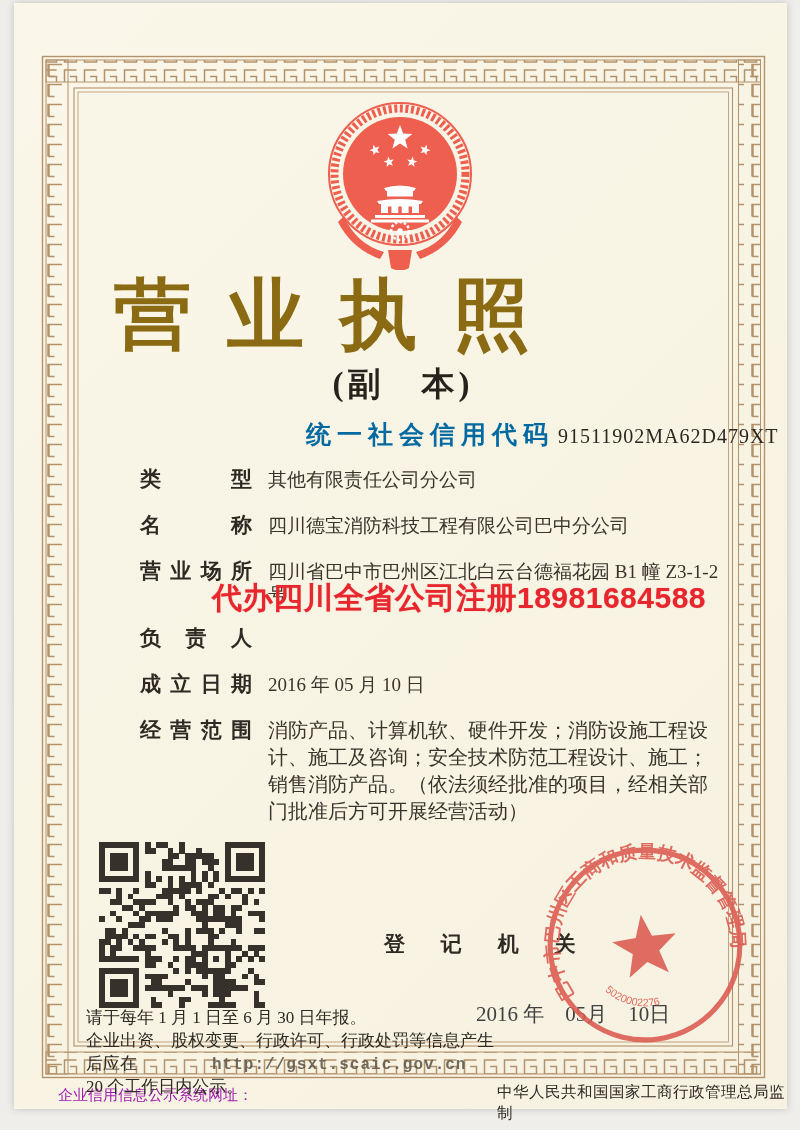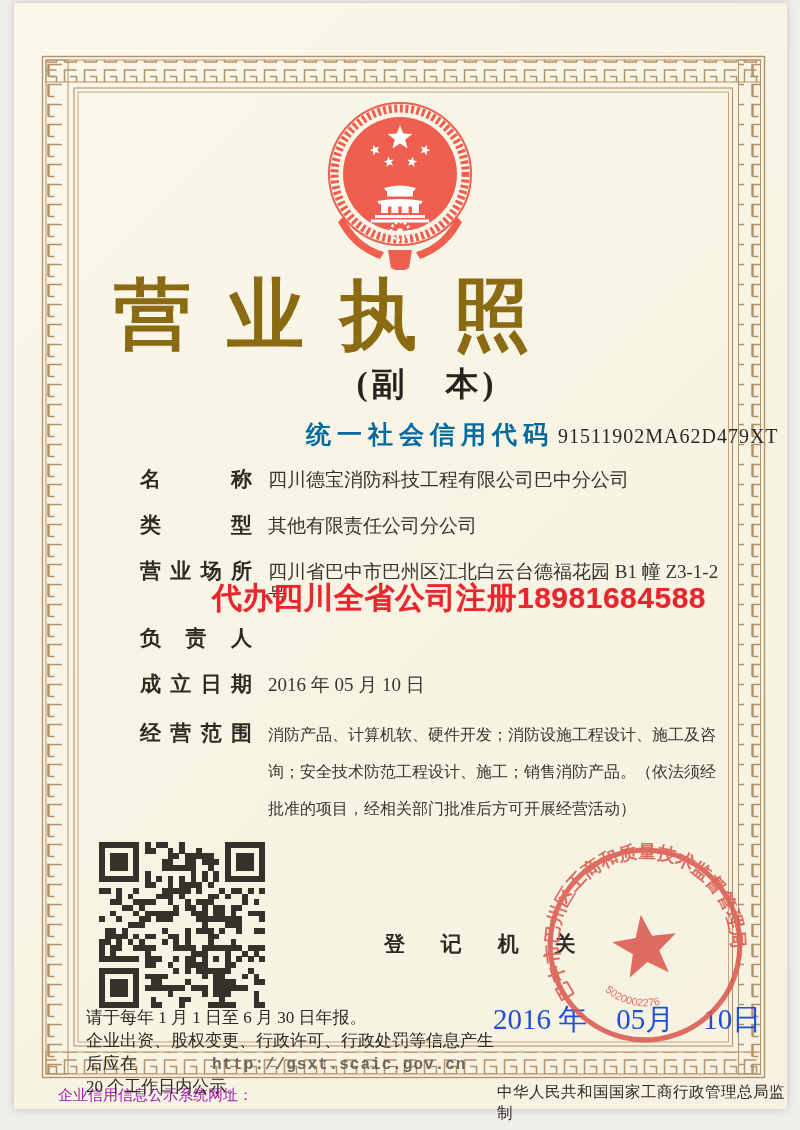--- a/index.html
+++ b/index.html
@@ -20,21 +20,21 @@
   .emblem{left:322px;top:98px;width:156px;height:172px;}
 
   .title{
     left:78px;top:264px;width:650px;
     font-family:"Liberation Serif",serif;font-weight:900;
     font-size:77px;color:#8a6a12;letter-spacing:36px;text-indent:36px;
     white-space:nowrap;
   }
   .subtitle{
     left:78px;top:362px;width:650px;text-align:center;
-    font-size:33px;color:#26221c;letter-spacing:4px;font-weight:700;padding-left:24px;
+    font-size:33px;color:#26221c;letter-spacing:4px;font-weight:700;
   }
   .codeline{left:306px;top:418px;white-space:nowrap;}
   .codeline .lbl{
     font-family:"Liberation Sans",sans-serif;font-weight:700;
     font-size:25px;color:#0369a1;letter-spacing:6px;text-align:center;
   }
   .codeline .val{
     font-family:"Liberation Serif",serif;font-size:20px;color:#2c2721;
     letter-spacing:1px;margin-left:0;
   }
@@ -43,37 +43,37 @@
   .frow{display:flex;align-items:baseline;margin-bottom:18px;min-height:22px;}
   .flabel{
     width:112px;flex:0 0 112px;margin-right:16px;
     font-family:"Liberation Sans",sans-serif;font-weight:700;
     font-size:21px;color:#2e2922;
     text-align:justify;text-align-last:justify;
   }
   .fvalue{
     font-size:19px;color:#3a332b;line-height:23px;max-width:458px;
   }
-  .fvalue.scope{font-size:16px;line-height:37px;}
+  .fvalue.scope{font-size:20px;line-height:27px;}
 
   .watermark{
     left:212px;top:578px;z-index:6;white-space:nowrap;
     font-family:"Liberation Sans",sans-serif;font-weight:600;
     font-size:30px;color:#e8262d;letter-spacing:0.5px;
     text-shadow:0 0 1px rgba(232,38,45,.5);
   }
 
   .regorgan{
     left:384px;top:930px;
     font-family:"Liberation Sans",sans-serif;font-weight:700;
     font-size:21px;color:#2e2922;letter-spacing:15px;white-space:nowrap;
   }
   .qr{left:99px;top:842px;width:166px;height:166px;}
   .issuedate{
-    left:493px;top:1000px;font-size:29px;color:#1d4ed8;
+    left:476px;top:1000px;font-size:21px;color:#404040;
     white-space:pre;z-index:3;
   }
   .stamp{left:543px;top:843px;width:204px;height:204px;z-index:4;opacity:.88;}
 
   .notice{left:86px;top:1006px;width:416px;z-index:5;
     font-size:17px;line-height:23px;color:#2d2822;}
   .sysurl{
     left:212px;top:1056px;z-index:5;
     font-family:"Liberation Mono",monospace;font-weight:700;
     font-size:16px;color:#5a5248;letter-spacing:1px;opacity:.85;
@@ -148,26 +148,26 @@
 <div class="layer title">营业执照</div>
 <div class="layer subtitle">(副　本)</div>
 
 <div class="layer codeline">
   <span class="lbl">统一社会信用代码</span>
   <span class="val">91511902MA62D479XT</span>
 </div>
 
 <div class="layer fields">
   <div class="frow">
+    <div class="flabel">类型</div>
+    <div class="fvalue">其他有限责任公司分公司</div>
+  </div>
+  <div class="frow">
     <div class="flabel">名称</div>
     <div class="fvalue">四川德宝消防科技工程有限公司巴中分公司</div>
-  </div>
-  <div class="frow">
-    <div class="flabel">类型</div>
-    <div class="fvalue">其他有限责任公司分公司</div>
   </div>
   <div class="frow">
     <div class="flabel">营业场所</div>
     <div class="fvalue">四川省巴中市巴州区江北白云台德福花园 B1 幢 Z3-1-2 号</div>
   </div>
   <div class="frow">
     <div class="flabel">负责人</div>
     <div class="fvalue"></div>
   </div>
   <div class="frow">

